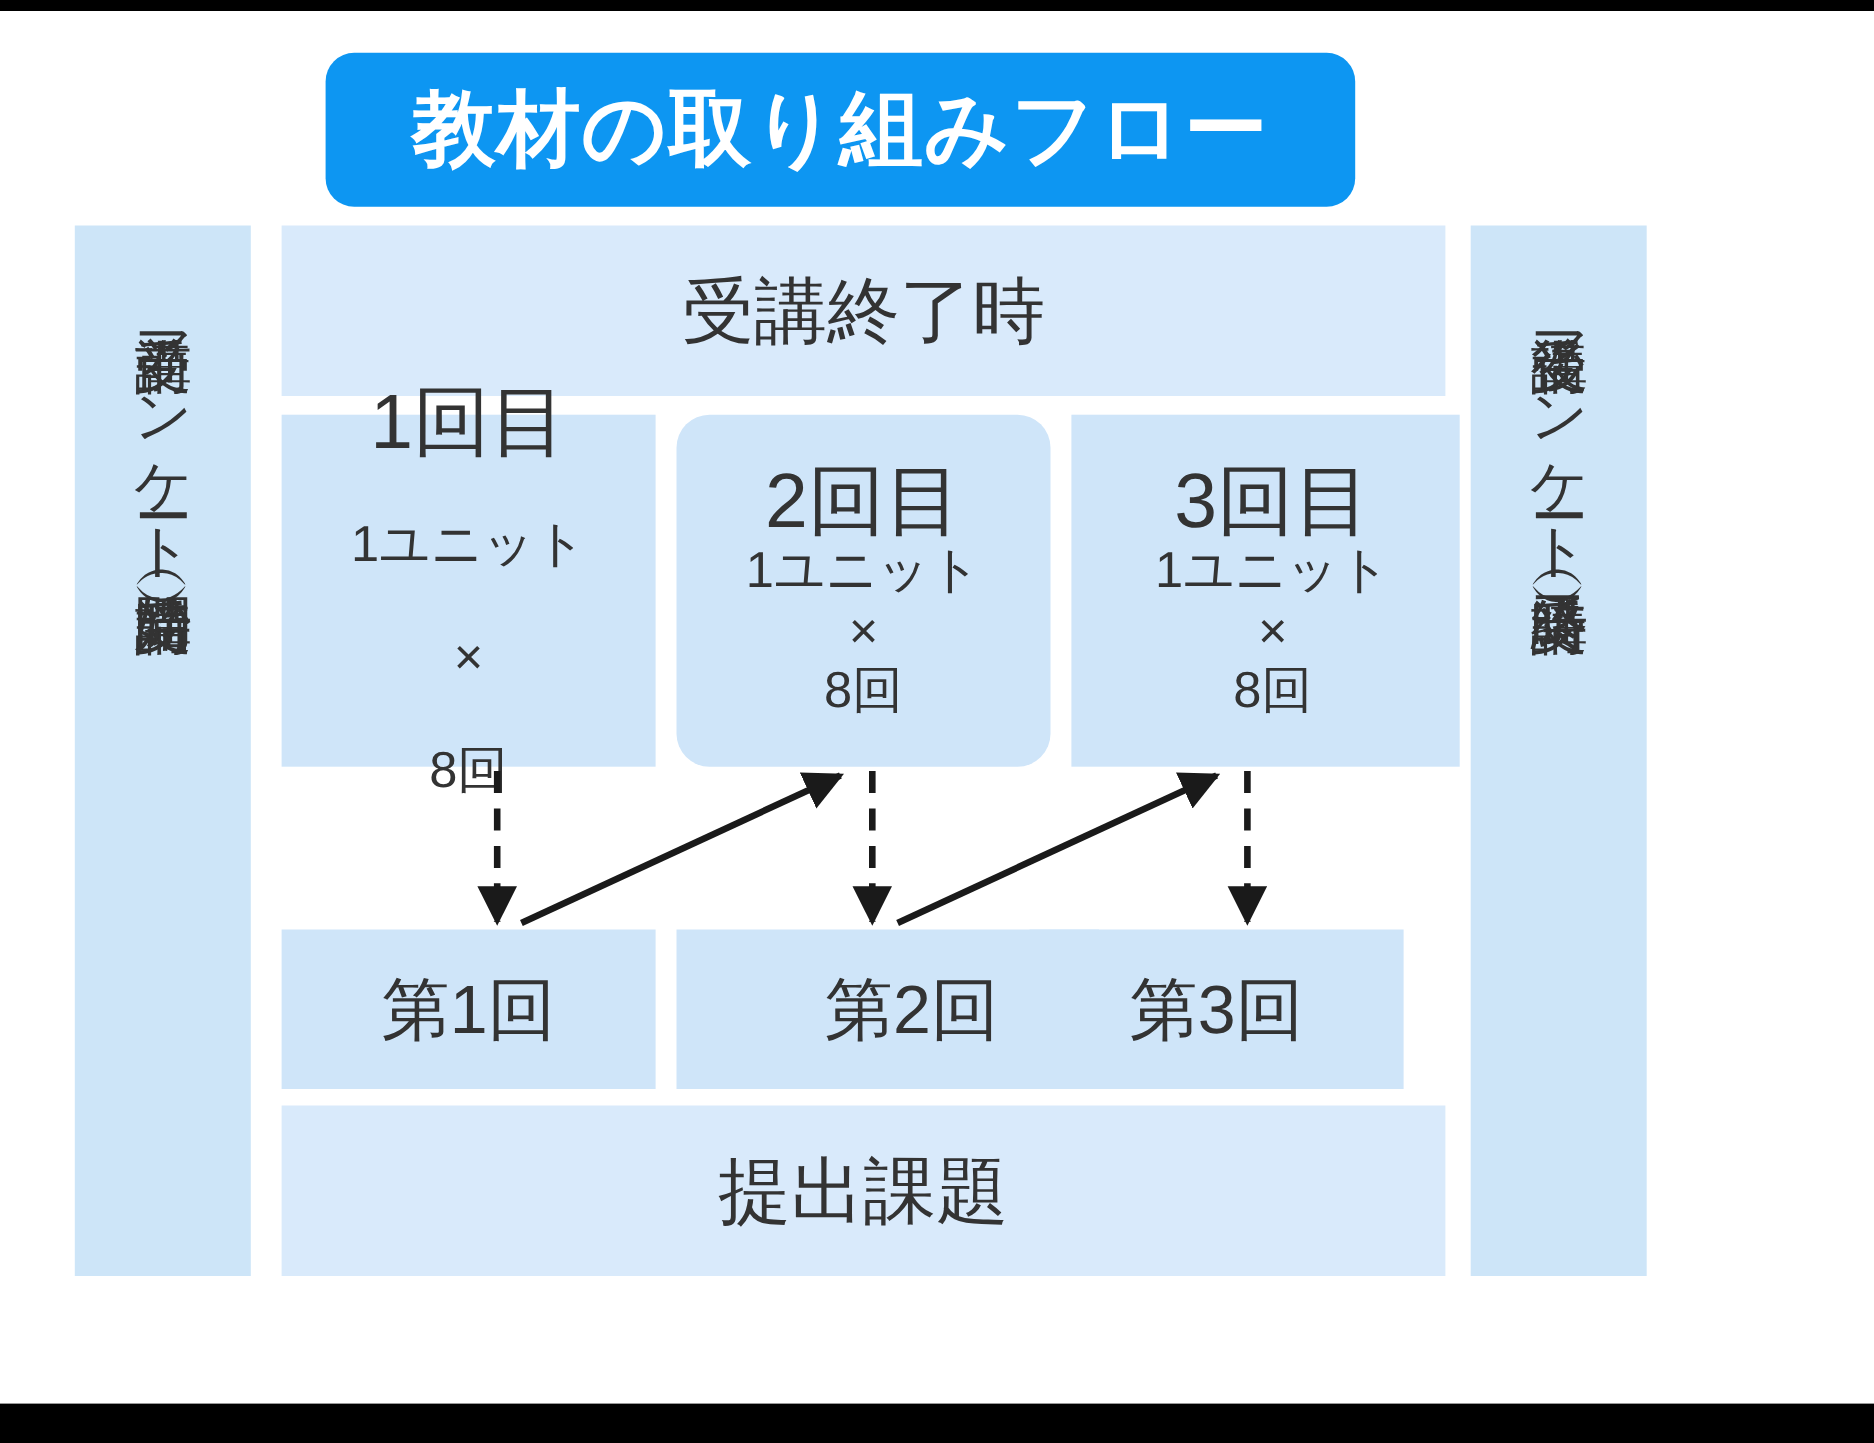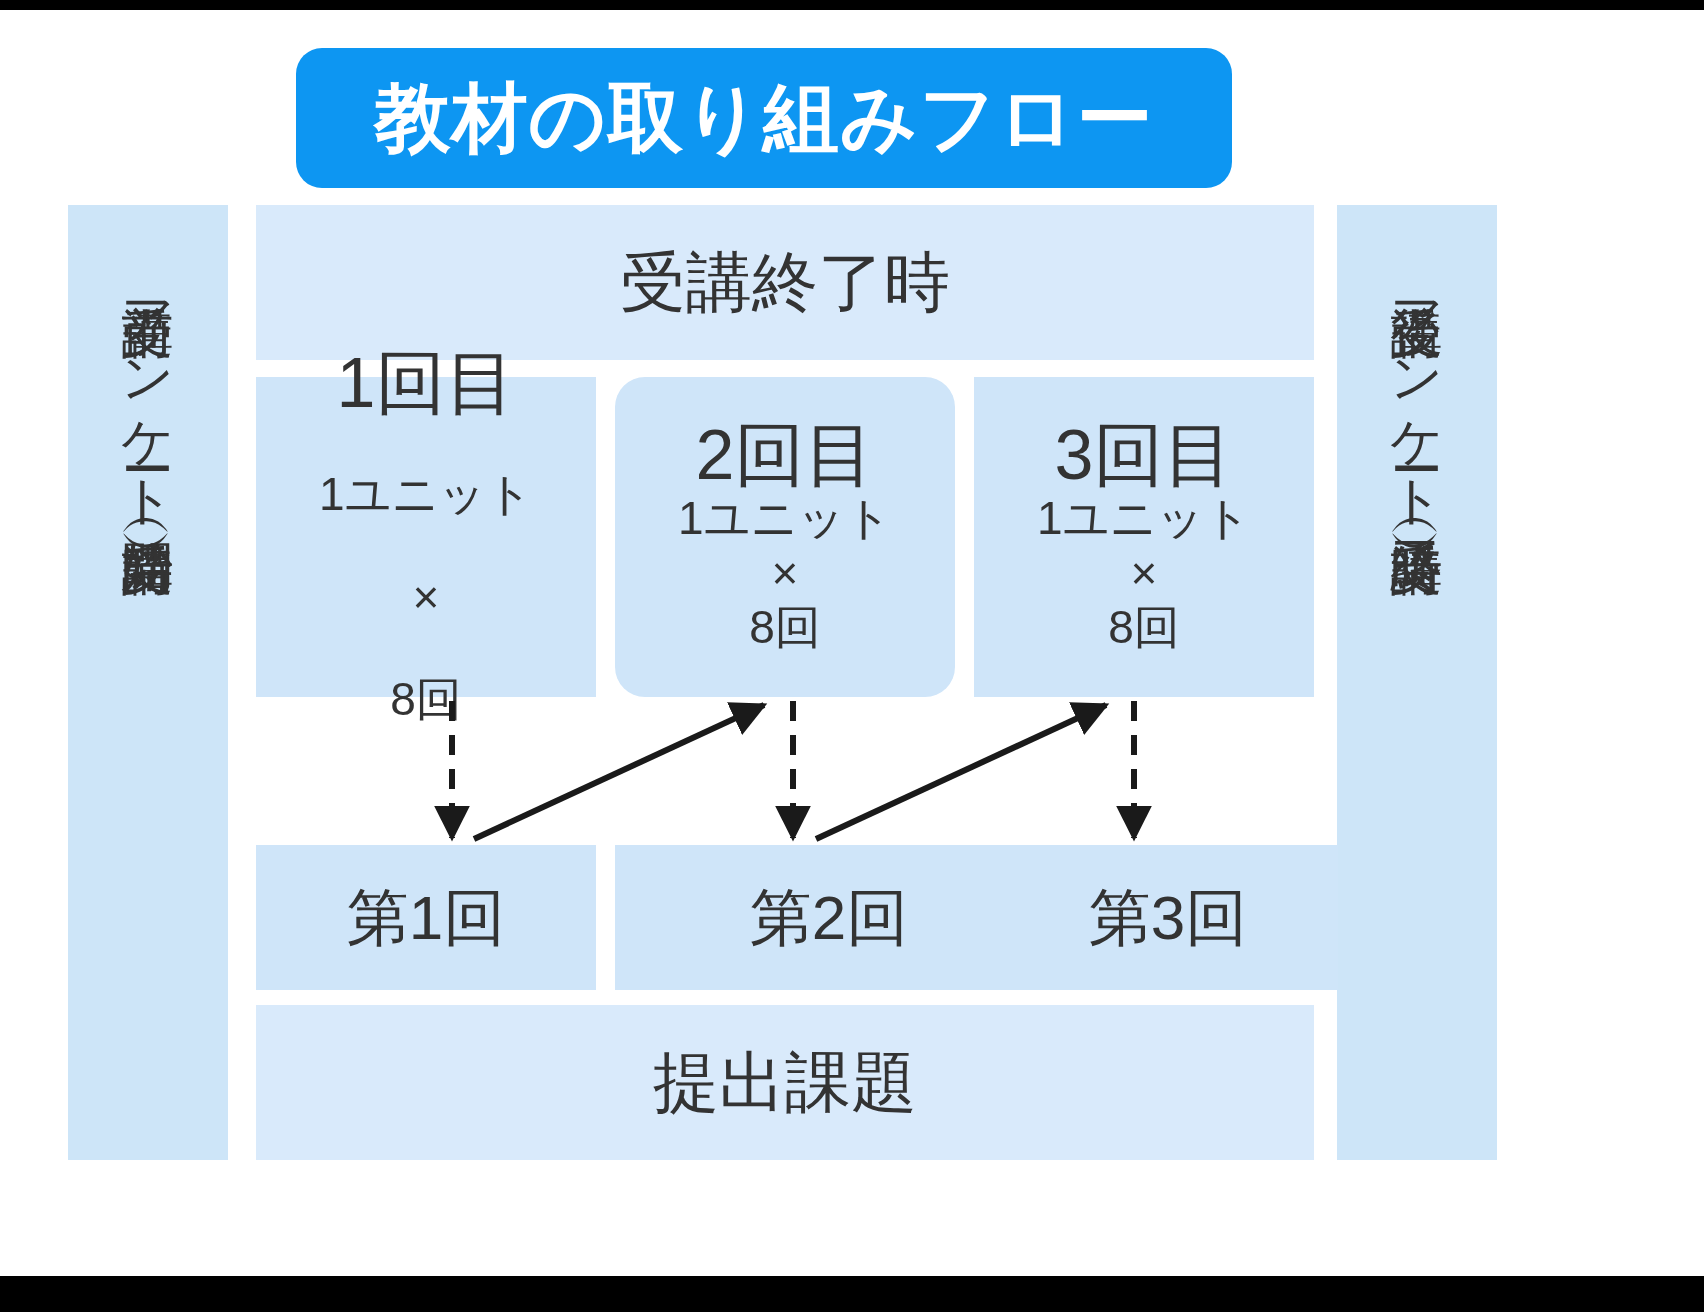--- a/index.html
+++ b/index.html
@@ -106,21 +106,21 @@
     height: 320px;
     background: #cfe5f9;
     display: flex;
     flex-direction: column;
     align-items: center;
     justify-content: center;
     color: #333333;
   }
   .unit-box.u1 { left: 0px; gap: 48px; }
   .unit-box.u2 { left: 359px; border-radius: 30px; }
-  .unit-box.u3 { left: 718px; }
+  .unit-box.u3 { left: 718px; padding-left: 13px; }
   .unit-title {
     font-size: 70px;
     line-height: 1.02;
   }
   .unit-sub {
     font-size: 46px;
     line-height: 1.18;
   }
 
   .session-box {
@@ -130,21 +130,21 @@
     height: 145px;
     background: #cfe5f9;
     display: flex;
     align-items: center;
     justify-content: center;
     font-size: 62px;
     color: #333333;
   }
   .session-box.s1 { left: 0px; }
   .session-box.s2 { left: 359px; padding-left: 44px; }
-  .session-box.s3 { left: 742px; }
+  .session-box.s3 { left: 680px; }
 
   .band-footer {
     left: 0;
     top: 800px;
     width: 1058px;
     height: 155px;
     font-size: 66px;
   }
 
   .arrow-layer {

